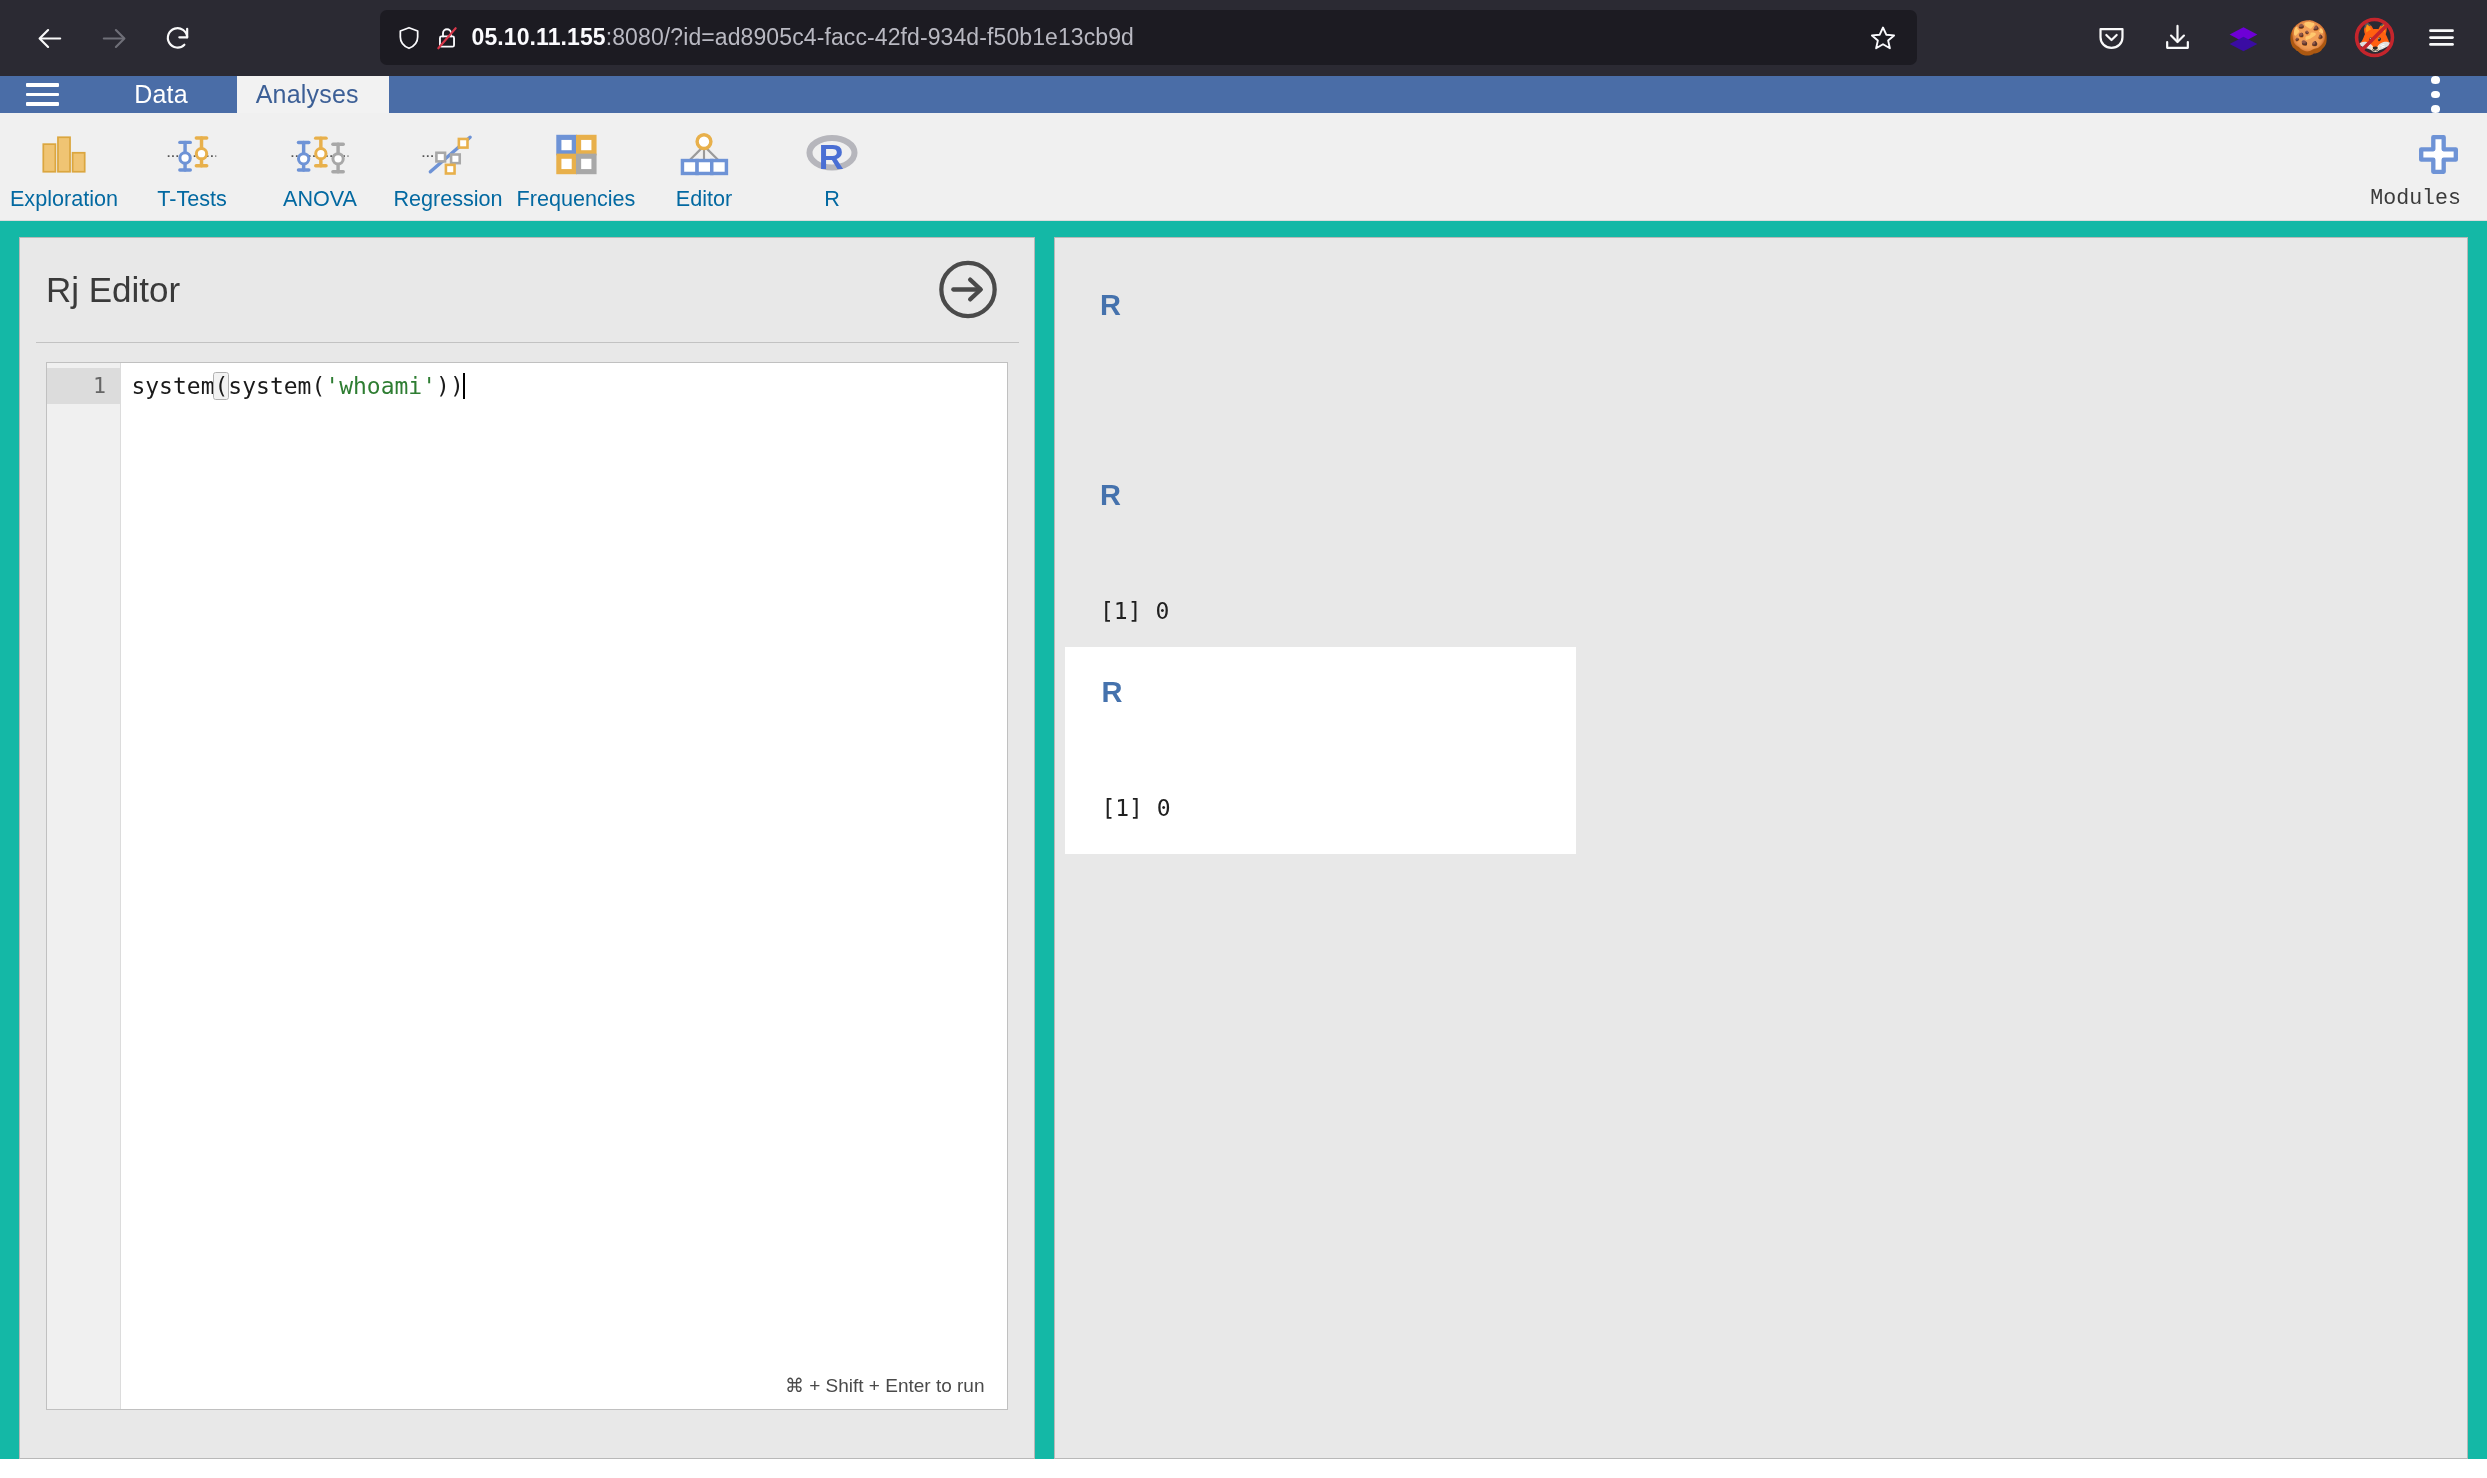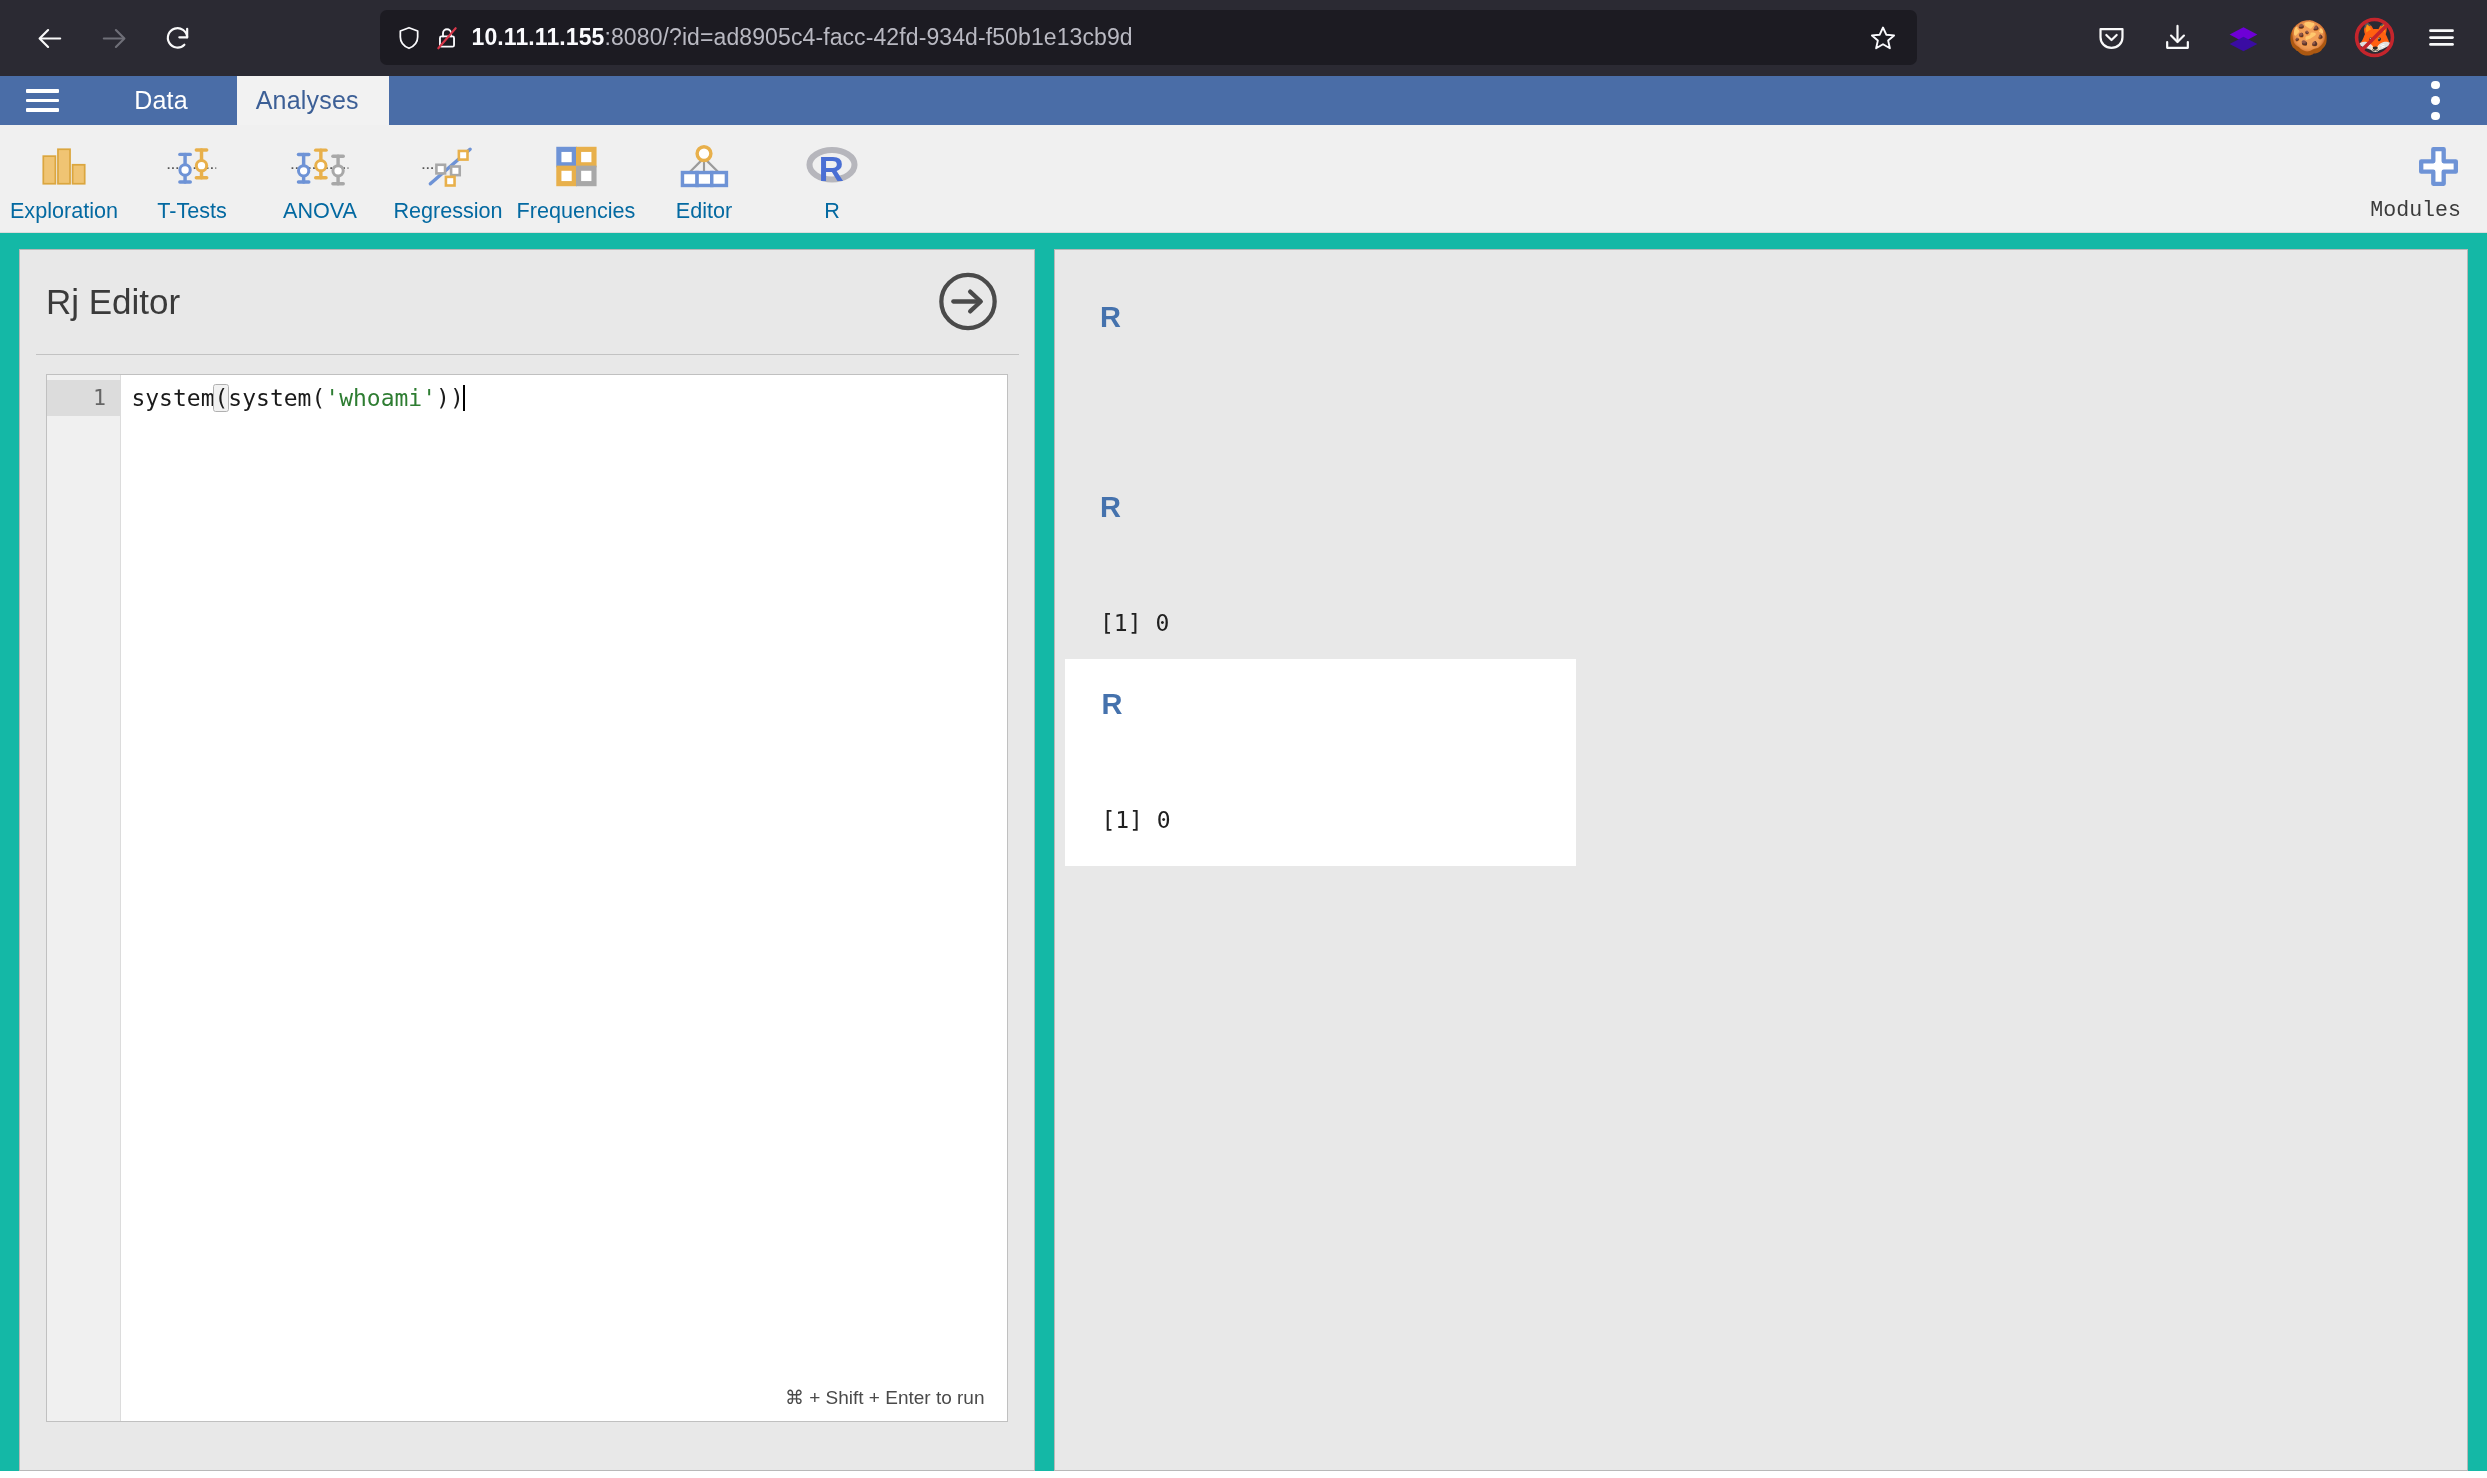--- a/index.html
+++ b/index.html
@@ -68,21 +68,21 @@
   .chrome-icon {
     width: 54px; height: 54px;
     display: flex; align-items: center; justify-content: center;
     border-radius: 7px;
     font-size: 29px;
     line-height: 1;
   }
 
   
   #tabbar {
-    height: 49px;
+    height: 37px;
     background: #4a6da7;
     display: flex;
     align-items: stretch;
     position: relative;
   }
   #hamburger {
     width: 85px;
     display: flex; align-items: center; justify-content: center;
   }
   #hamburger .bars { width: 33px; }
@@ -319,21 +319,21 @@
         </svg>
       </span>
       <span class="urlbar-icon">
         <svg width="26" height="26" viewBox="0 0 24 24" fill="none" stroke="#fbfbfe" stroke-width="1.7" stroke-linecap="round" stroke-linejoin="round">
           <rect x="5.5" y="10.5" width="13" height="9.5" rx="1.4"></rect>
           <path d="M8.3 10.5 V7.6 a3.7 3.7 0 0 1 7.4 0 V10.5"></path>
           <line x1="4" y1="21.5" x2="20" y2="3" stroke="#d7374a" stroke-width="2"></line>
         </svg>
       </span>
       <span id="url-text">
-        <span class="url-host">10.11.11.155</span><span>:8080/?id=ad8905c4-facc-42fd-934d-f50b1e13cb9d</span>
+        <span class="url-host">05.10.11.155</span><span>:8080/?id=ad8905c4-facc-42fd-934d-f50b1e13cb9d</span>
       </span>
       <span id="star-btn">
         <svg width="28" height="28" viewBox="0 0 24 24" fill="none" stroke="#fbfbfe" stroke-width="1.6" stroke-linejoin="round">
           <polygon points="12,3 14.8,9.2 21.5,9.8 16.4,14.2 17.9,20.8 12,17.3 6.1,20.8 7.6,14.2 2.5,9.8 9.2,9.2"></polygon>
         </svg>
       </span>
     </div>
   </div>
 
   <div id="chrome-right">

